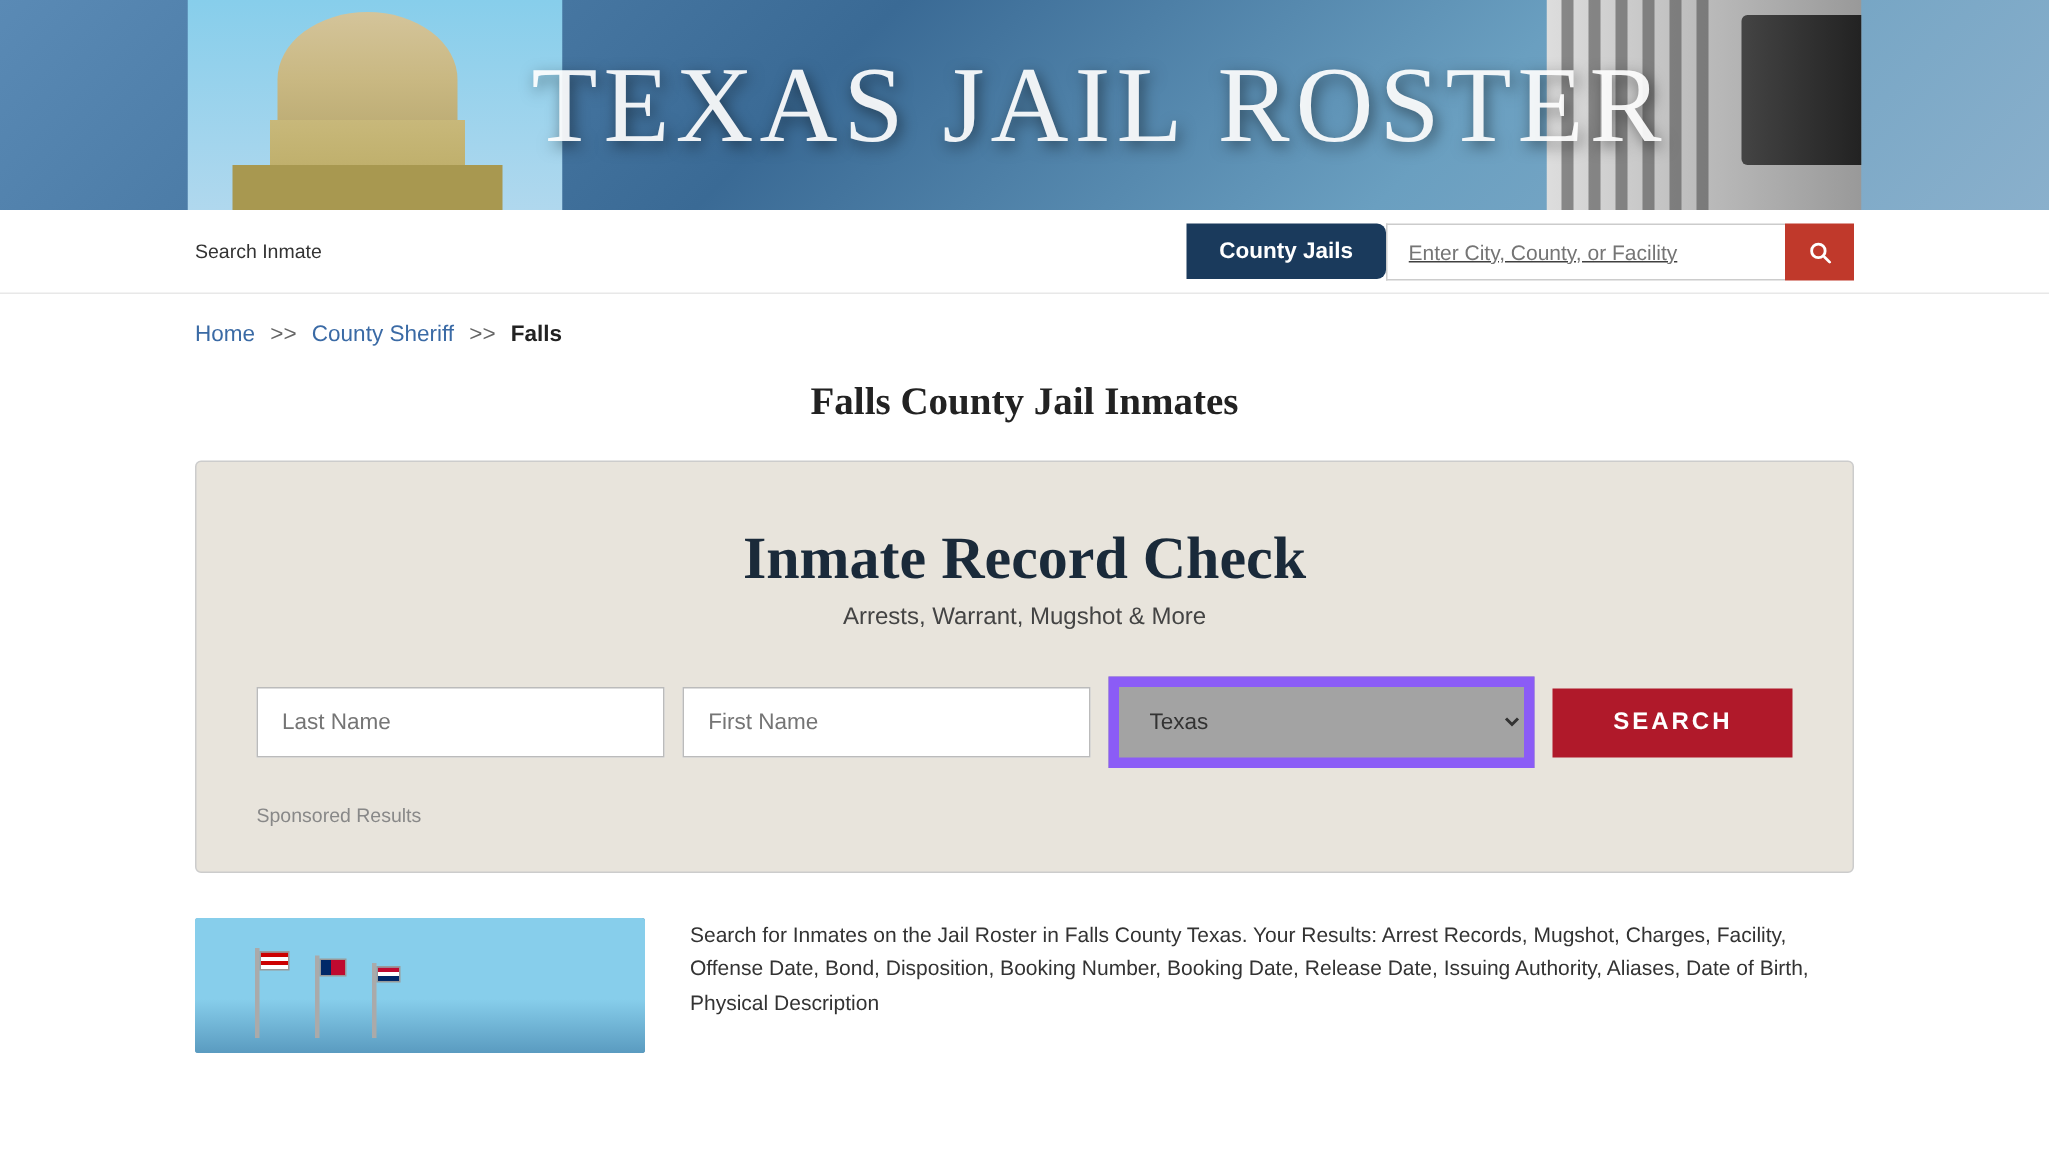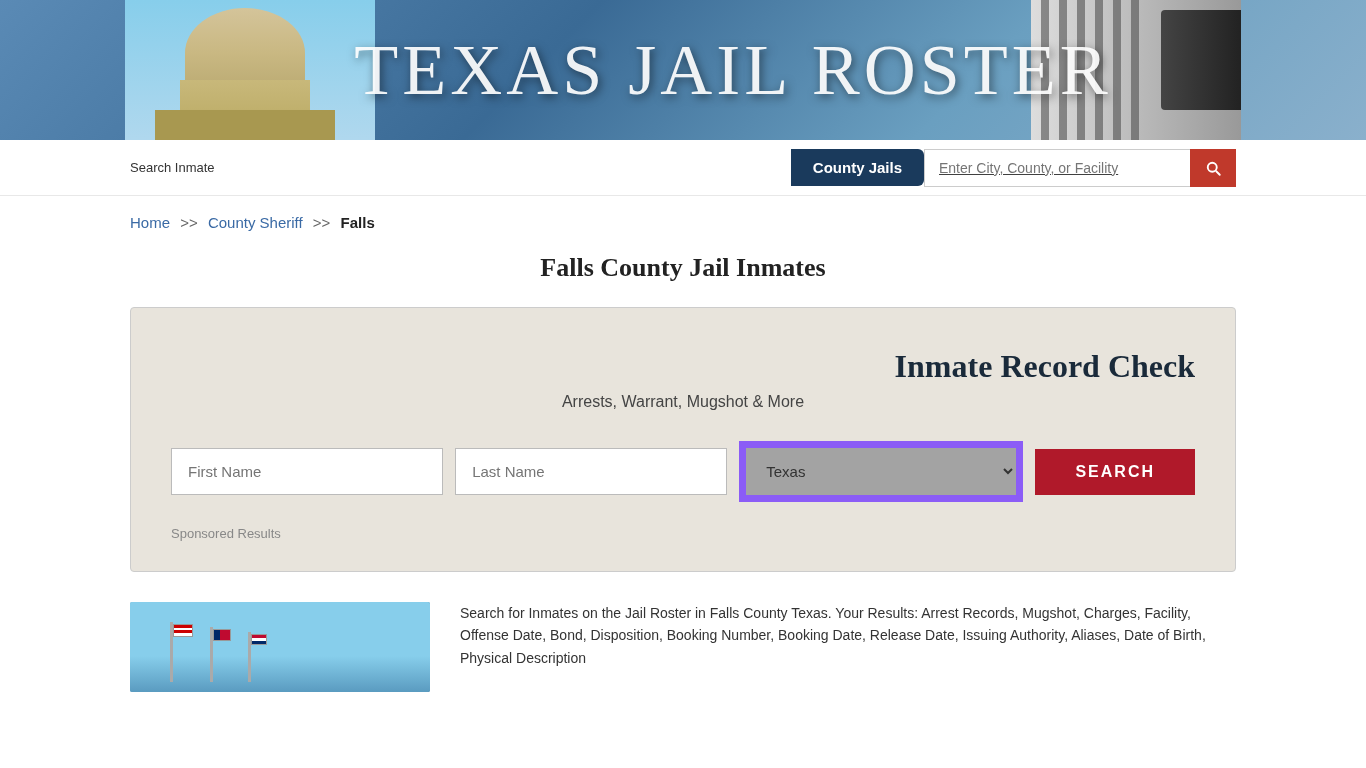--- a/index.html
+++ b/index.html
@@ -119,22 +119,22 @@
 
     
     .record-check-box {
       margin: 0 130px 30px;
       background: #e8e4dc;
       border: 1px solid #ccc;
       border-radius: 4px;
       padding: 40px 40px 30px;
     }
     .record-check-title {
-      text-align: right;
-      font-size: 32px;
+      text-align: center;
+      font-size: 40px;
       font-weight: bold;
       color: #1a2a3a;
       font-family: Georgia, serif;
       margin-bottom: 8px;
     }
     .record-check-subtitle {
       text-align: center;
       font-size: 16px;
       color: #444;
       margin-bottom: 30px;
@@ -254,22 +254,22 @@
   <span class="sep">&gt;&gt;</span>
   <span class="current">Falls</span>
 </div>
 
 <h1 class="page-title">Falls County Jail Inmates</h1>
 
 <div class="record-check-box">
   <div class="record-check-title">Inmate Record Check</div>
   <div class="record-check-subtitle">Arrests, Warrant, Mugshot &amp; More</div>
   <div class="record-check-form">
+    <input class="record-input" type="text" placeholder="Last Name" style="">
     <input class="record-input" type="text" placeholder="First Name" style="">
-    <input class="record-input" type="text" placeholder="Last Name" style="">
     <select class="record-select">
     <option value="Alabama">Alabama</option><option value="Alaska">Alaska</option><option value="Arizona">Arizona</option><option value="Arkansas">Arkansas</option><option value="California">California</option><option value="Colorado">Colorado</option><option value="Connecticut">Connecticut</option><option value="Delaware">Delaware</option><option value="Florida">Florida</option><option value="Georgia">Georgia</option><option value="Hawaii">Hawaii</option><option value="Idaho">Idaho</option><option value="Illinois">Illinois</option><option value="Indiana">Indiana</option><option value="Iowa">Iowa</option><option value="Kansas">Kansas</option><option value="Kentucky">Kentucky</option><option value="Louisiana">Louisiana</option><option value="Maine">Maine</option><option value="Maryland">Maryland</option><option value="Massachusetts">Massachusetts</option><option value="Michigan">Michigan</option><option value="Minnesota">Minnesota</option><option value="Mississippi">Mississippi</option><option value="Missouri">Missouri</option><option value="Montana">Montana</option><option value="Nebraska">Nebraska</option><option value="Nevada">Nevada</option><option value="New Hampshire">New Hampshire</option><option value="New Jersey">New Jersey</option><option value="New Mexico">New Mexico</option><option value="New York">New York</option><option value="North Carolina">North Carolina</option><option value="North Dakota">North Dakota</option><option value="Ohio">Ohio</option><option value="Oklahoma">Oklahoma</option><option value="Oregon">Oregon</option><option value="Pennsylvania">Pennsylvania</option><option value="Rhode Island">Rhode Island</option><option value="South Carolina">South Carolina</option><option value="South Dakota">South Dakota</option><option value="Tennessee">Tennessee</option><option value="Texas" selected="">Texas</option><option value="Utah">Utah</option><option value="Vermont">Vermont</option><option value="Virginia">Virginia</option><option value="Washington">Washington</option><option value="West Virginia">West Virginia</option><option value="Wisconsin">Wisconsin</option><option value="Wyoming">Wyoming</option></select>
     <button class="record-search-btn">SEARCH</button>
   </div>
   <div class="sponsored-label">Sponsored Results</div>
 </div>
 
 <div class="bottom-section">
 
   <div class="bottom-image" style="width:300px;height:90px;">

